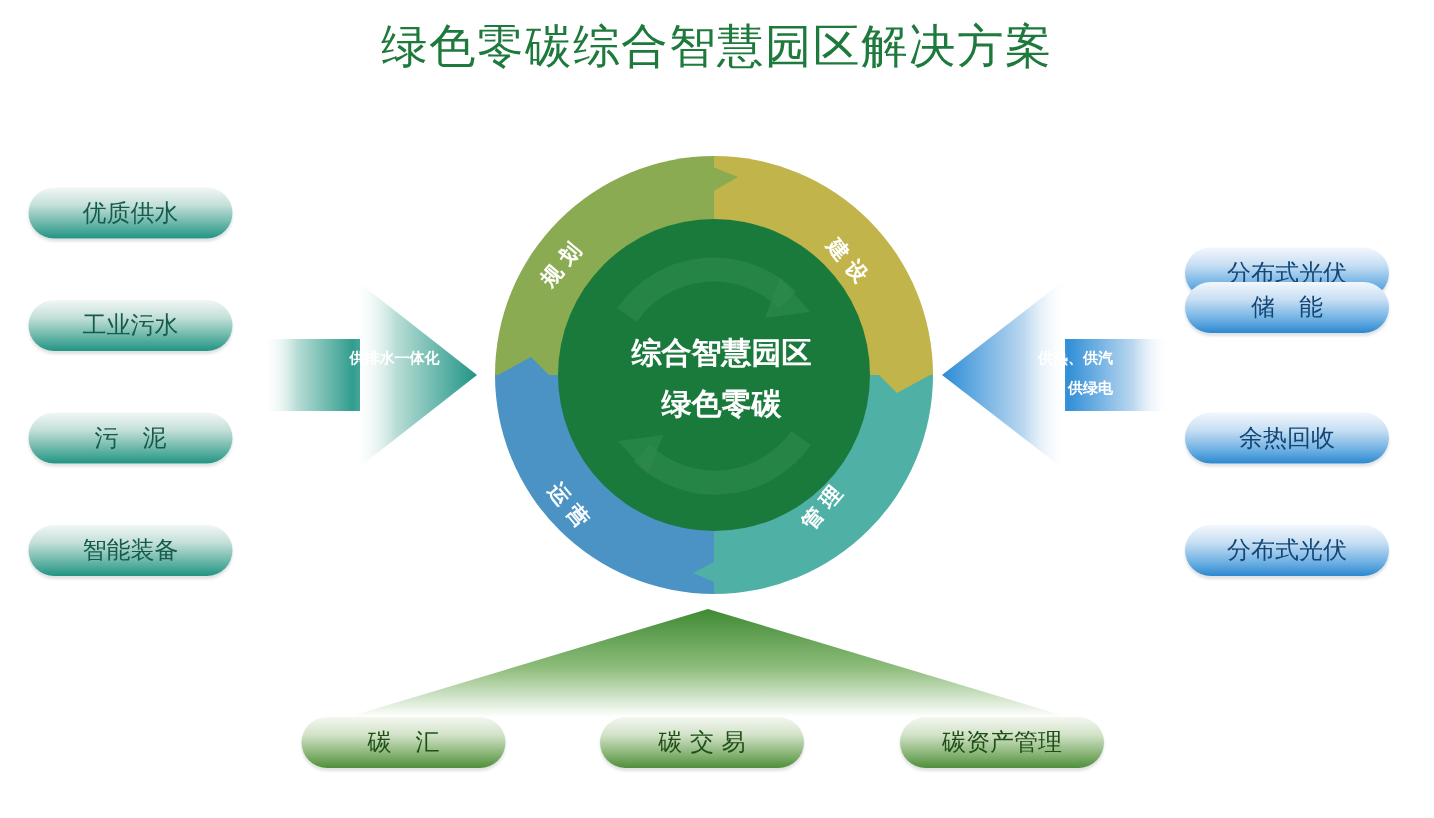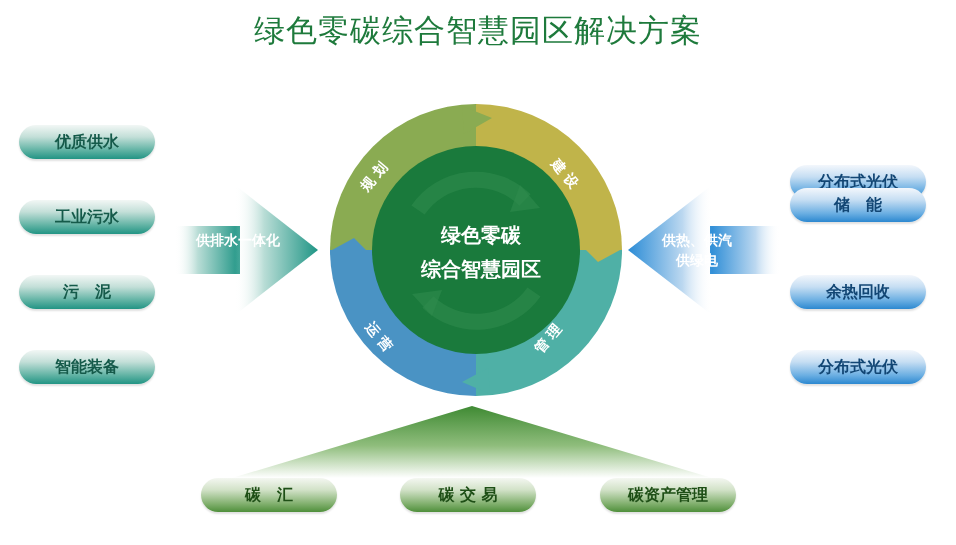--- a/index.html
+++ b/index.html
@@ -1,22 +1,22 @@
 <!DOCTYPE html>
 <html><head>
 <meta charset="utf-8">
 <style>
   html,body{margin:0;padding:0;}
   body{width:956px;height:545px;background:#ffffff;position:relative;overflow:hidden;font-family:"DejaVu Sans","Liberation Sans",sans-serif;}
   .title{position:absolute;left:0;top:10px;width:956px;text-align:center;font-size:31px;font-weight:normal;color:#1e7a3c;letter-spacing:1px;}
-  .pill{position:absolute;height:34px;border-radius:17px;display:flex;align-items:center;justify-content:center;font-weight:bold;font-size:16px;box-sizing:border-box;}
+  .pill{position:absolute;height:34px;border-radius:17px;display:flex;align-items:center;justify-content:center;font-weight:normal;font-size:16px;box-sizing:border-box;}
   .pill.teal{width:136px;background:linear-gradient(to bottom,#f2f7f5 0%,#c3dfd8 35%,#5fb2a3 75%,#229484 100%);color:#155a4a;box-shadow:0 2px 2px rgba(0,0,0,0.12);}
   .pill.blue{width:136px;background:linear-gradient(to bottom,#f3f7fc 0%,#c6def3 35%,#6aaee2 75%,#2c88d0 100%);color:#124674;box-shadow:0 2px 2px rgba(0,0,0,0.12);}
   .pill.green{width:136px;background:linear-gradient(to bottom,#f4f7f1 0%,#d2e2c8 35%,#83b170 75%,#4f8f3b 100%);color:#1e4f16;box-shadow:0 2px 2px rgba(0,0,0,0.12);}
-  .arrow-text{position:absolute;color:#ffffff;font-weight:bold;font-size:14px;text-align:center;line-height:20px;}
+  .arrow-text{position:absolute;color:#ffffff;font-weight:bold;font-size:10px;text-align:right;line-height:20px;}
   svg{position:absolute;left:0;top:0;}
   .center-text{position:absolute;left:365px;top:218px;width:232px;text-align:center;color:#ffffff;font-size:20px;font-weight:bold;line-height:34px;}
   .ring-label{position:absolute;color:#ffffff;font-size:14px;font-weight:bold;}
 </style>
 </head>
 <body>
 
 <div class="title">绿色零碳综合智慧园区解决方案</div>
 
 <svg width="956" height="545">
@@ -69,22 +69,22 @@
   <path d="M534,292 A70,70 0 0 1 428,302" stroke="#2e8a4c" stroke-width="16" fill="none" opacity="0.6"></path>
   <polygon points="432,316 412,294 442,290" fill="#2e8a4c" opacity="0.6"></polygon>
 </svg>
 
 <div class="ring-label" style="left:358px;top:168px;transform:rotate(-50deg);">规 划</div>
 <div class="ring-label" style="left:548px;top:165px;transform:rotate(50deg);">建 设</div>
 <div class="ring-label" style="left:532px;top:330px;transform:rotate(-50deg);">管 理</div>
 <div class="ring-label" style="left:362px;top:328px;transform:rotate(50deg);">运 营</div>
 
 <div class="center-text">
+  <div>综合智慧园区</div>
   <div>绿色零碳</div>
-  <div>综合智慧园区</div>
 </div>
 
 <div class="arrow-text" style="left:183px;top:230px;width:110px;">
   <div>供排水一体化</div>
 </div>
 
 <div class="arrow-text" style="left:652px;top:230px;width:90px;">
   <div>供热、供汽</div>
   <div>供绿电</div>
 </div>

